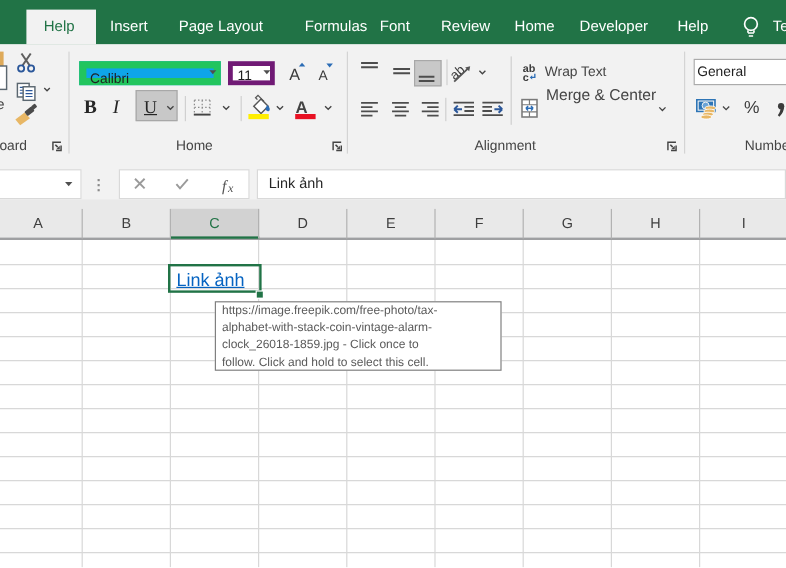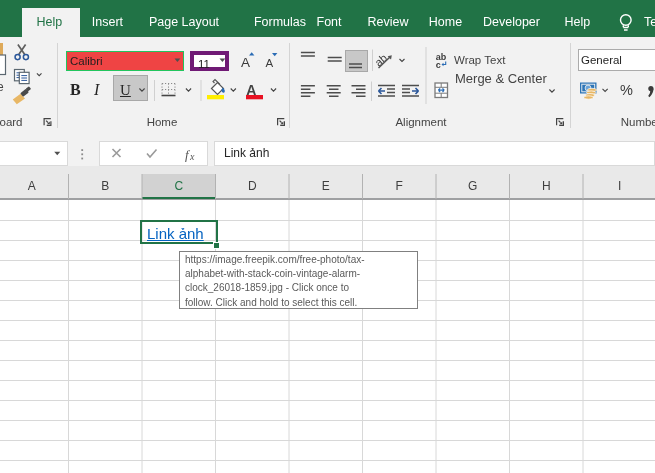--- a/index.html
+++ b/index.html
@@ -27,21 +27,21 @@
   <div class="sep" style="left:56.5px;top:6px;height:85px"></div>
   <div class="sep" style="left:288.5px;top:6px;height:85px"></div>
   <div class="sep" style="left:570px;top:6px;height:85px"></div>
 
   <div class="glabel" style="left:11px">oard</div>
   <div class="glabel" style="left:162px">Home</div>
   <div class="glabel" style="left:421px">Alignment</div>
   <div class="glabel" style="left:620.7px;transform:none">Number</div>
 </div>
 
-<div class="abs" style="left:66px;top:51px;width:118px;height:20px;background:#ef4444;border:1px solid #22c55e;font-size:11.5px;line-height:18px;padding-left:3px;color:#1f1f1f">Calibri</div>
+<div class="abs" style="left:66px;top:51px;width:118px;height:20px;background:#0ea5e9;border:6px solid #22c55e;font-size:11.5px;line-height:18px;padding-left:3px;color:#1f1f1f">Calibri</div>
 <div class="abs" style="left:190px;top:51px;width:39px;height:20px;background:#fff;border:4px solid #701a75;font-size:11.5px;line-height:18px;padding-left:4px;color:#1f1f1f">11</div>
 
 <div class="abs" style="left:578px;top:49px;width:90px;height:22px;background:#fff;border:1px solid #ababab;font-size:11.5px;line-height:20px;padding-left:2px;color:#1f1f1f">General</div>
 
 <div class="abs" style="left:113px;top:75px;width:35px;height:26px;background:#c8c8c8;border:1px solid #a8a8a8"></div>
 <div class="abs" style="left:70px;top:81px;font-family:'Liberation Serif',serif;font-weight:bold;font-size:16px;color:#262626">B</div>
 <div class="abs" style="left:94px;top:81px;font-family:'Liberation Serif',serif;font-style:italic;font-size:16px;color:#262626">I</div>
 <div class="abs" style="left:120px;top:81.5px;font-family:'Liberation Serif',serif;font-size:15px;color:#262626;text-decoration:underline">U</div>
 
 <div class="abs" style="left:344.5px;top:49.5px;width:23px;height:22px;background:#c8c8c8;border:1px solid #a8a8a8"></div>

